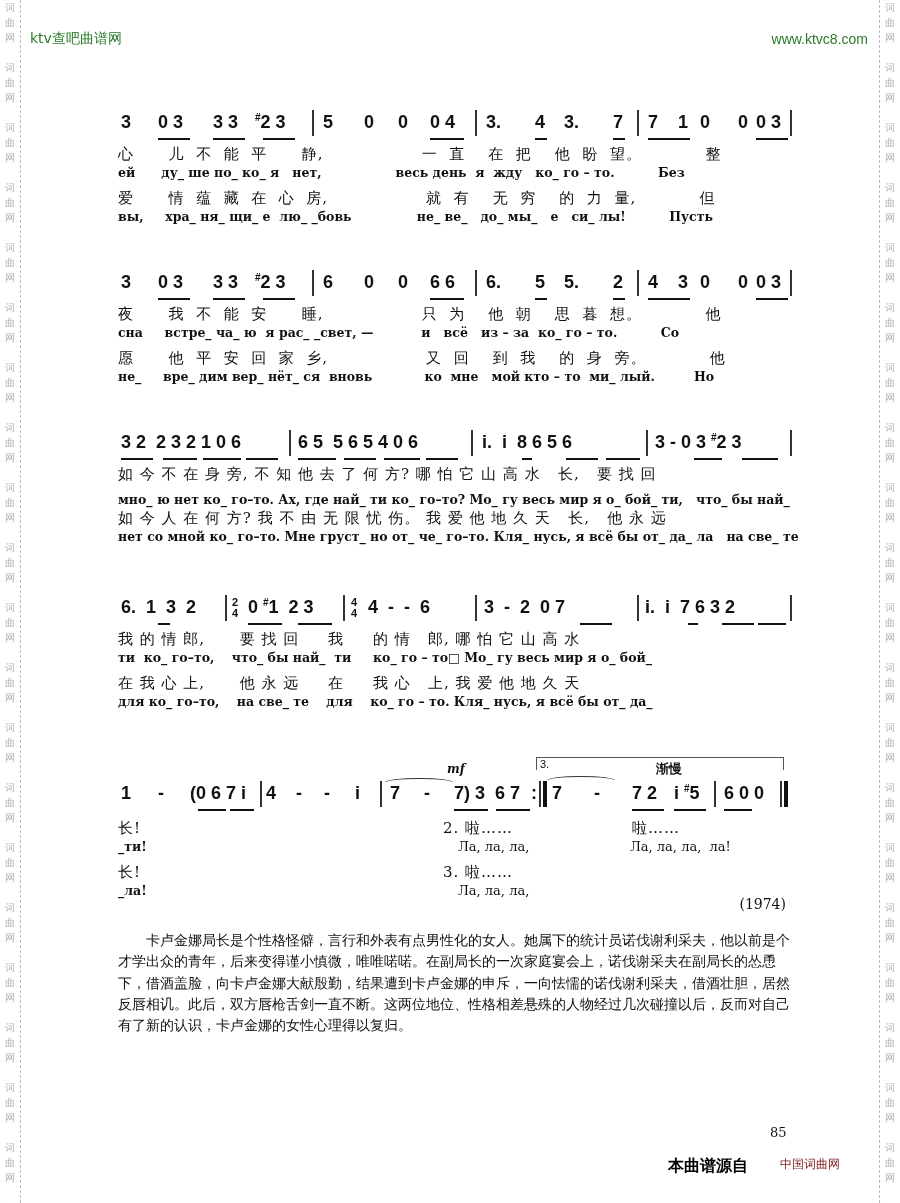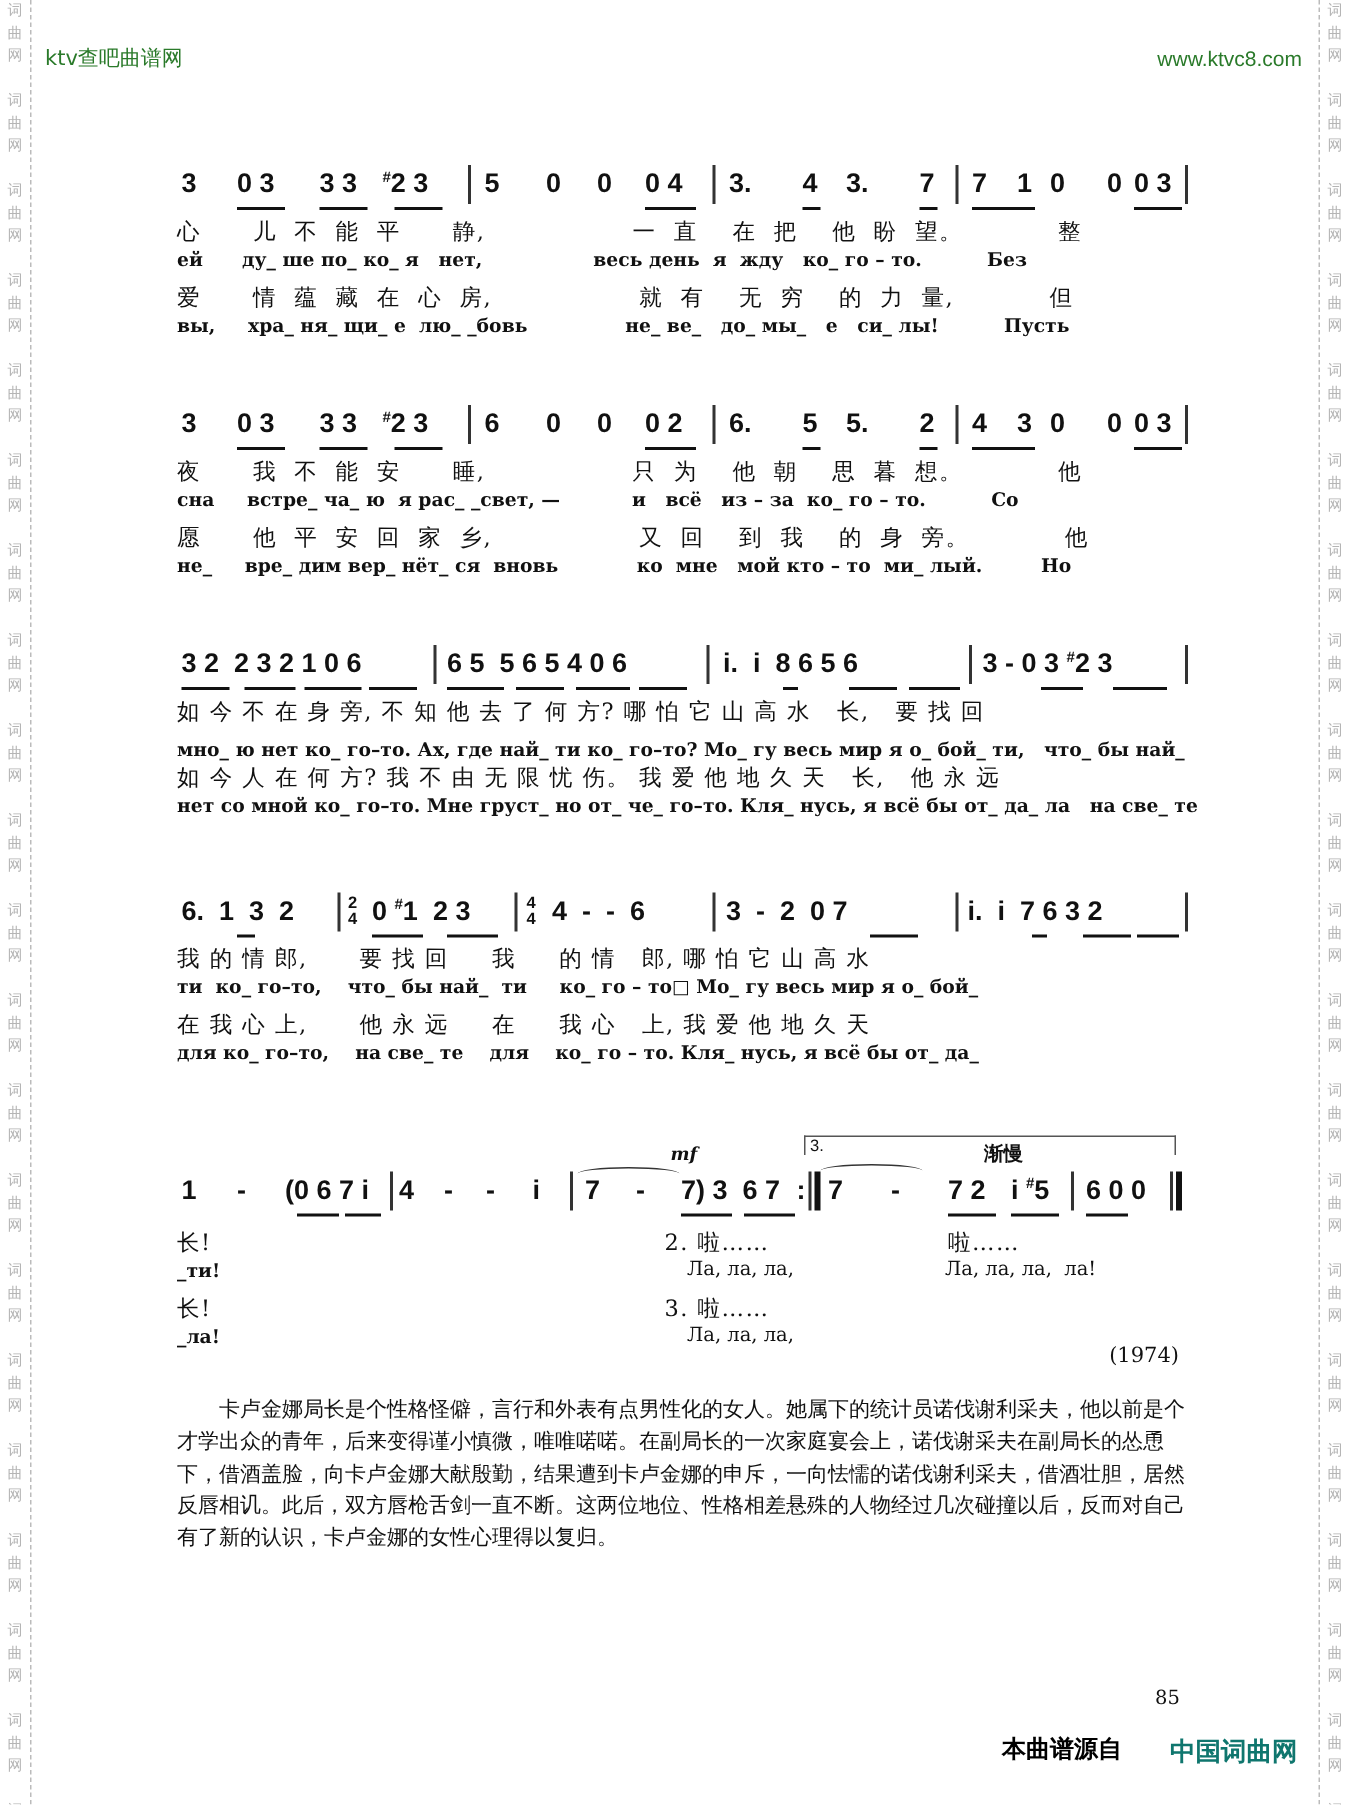--- a/index.html
+++ b/index.html
@@ -24,22 +24,22 @@
   .lyr.zh { font-size:15px; letter-spacing:1px; }
   .lyr.ru { font-size:12.5px; font-weight:bold; }
   .year { position:absolute; right:114px; top:896px; font-size:14px; }
   .prose { position:absolute; left:118px; width:672px; top:930px;
            font-size:14px; line-height:21.3px; font-family:"DejaVu Serif", serif; }
   .prose p { margin:0; }
   .prose .ind { text-indent:28px; }
   .pageno { position:absolute; left:770px; top:1125px; font-size:13px; }
   .footer-a { position:absolute; left:668px; top:1156px; font-size:16px; font-weight:bold;
               font-family:"DejaVu Sans", sans-serif; color:#000; }
-  .footer-b { position:absolute; left:780px; top:1156px; font-size:17px; font-weight:bold;
-              font-family:"DejaVu Sans", sans-serif; color:#0f766e; }
+  .footer-b { position:absolute; left:780px; top:1156px; font-size:12px; font-weight:normal;
+              font-family:"DejaVu Sans", sans-serif; color:#7f1d1d; }
   .volta { position:absolute; left:536px; top:757px; width:246px; height:12px;
            border-top:1.5px solid #555; border-left:1.5px solid #555; border-right:1.5px solid #555; }
   .volta span { position:absolute; left:3px; top:0; font-size:11px; font-family:"Liberation Sans", sans-serif; }
   .slur { position:absolute; border-top:1.5px solid #333; border-radius:50% 50% 0 0; height:8px; }
   .dyn { position:absolute; font-style:italic; font-weight:bold; font-size:12px; }
   .tempo { position:absolute; font-size:13px; font-weight:bold; font-family:"DejaVu Sans", sans-serif; }
 </style>
 </head>
 <body>
 
@@ -217,21 +217,21 @@
     <span class="tok" style="left:40px">0 3</span>
     <span class="tok" style="left:95px">3 3</span>
     <span class="tok" style="left:137px"><sup style="font-size:10px">#</sup>2 3</span>
     <span class="ul" style="left:40px;width:32px"></span>
     <span class="ul" style="left:95px;width:32px"></span>
     <span class="ul" style="left:145px;width:32px"></span>
     <span class="bar" style="left:194px"></span>
     <span class="tok" style="left:205px">6</span>
     <span class="tok" style="left:246px">0</span>
     <span class="tok" style="left:280px">0</span>
-    <span class="tok" style="left:312px">0 2</span>
+    <span class="tok" style="left:312px">6 6</span>
     <span class="ul" style="left:312px;width:34px"></span>
     <span class="bar" style="left:357px"></span>
     <span class="tok" style="left:368px">6.</span>
     <span class="tok" style="left:417px">5</span>
     <span class="tok" style="left:446px">5.</span>
     <span class="tok" style="left:495px">2</span>
     <span class="ul" style="left:417px;width:12px"></span>
     <span class="ul" style="left:495px;width:12px"></span>
     <span class="bar" style="left:519px"></span>
     <span class="tok" style="left:530px">4</span>

